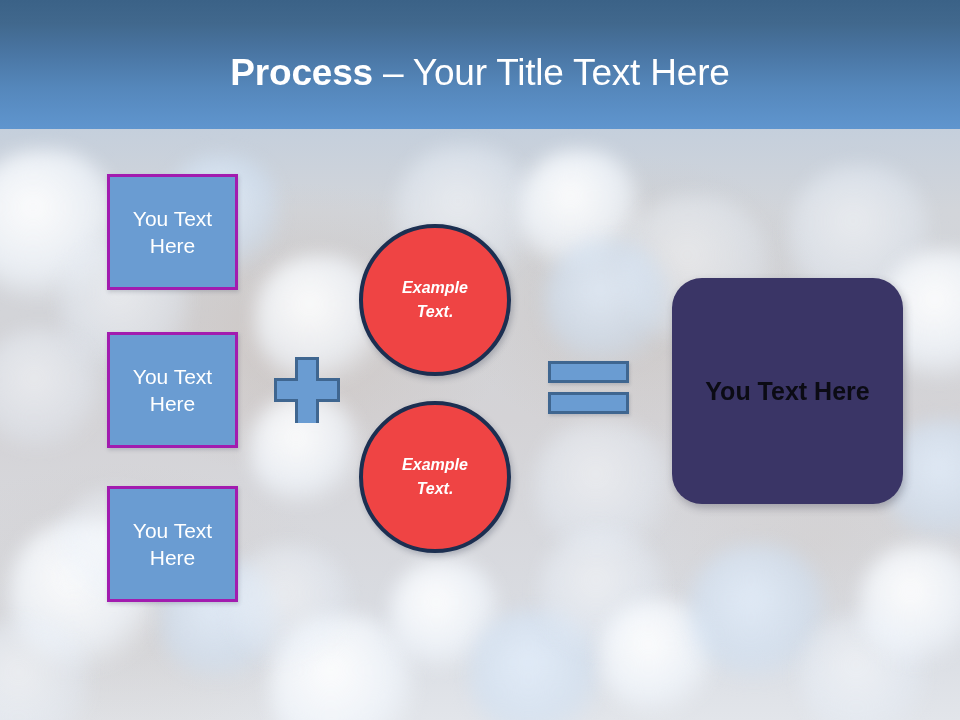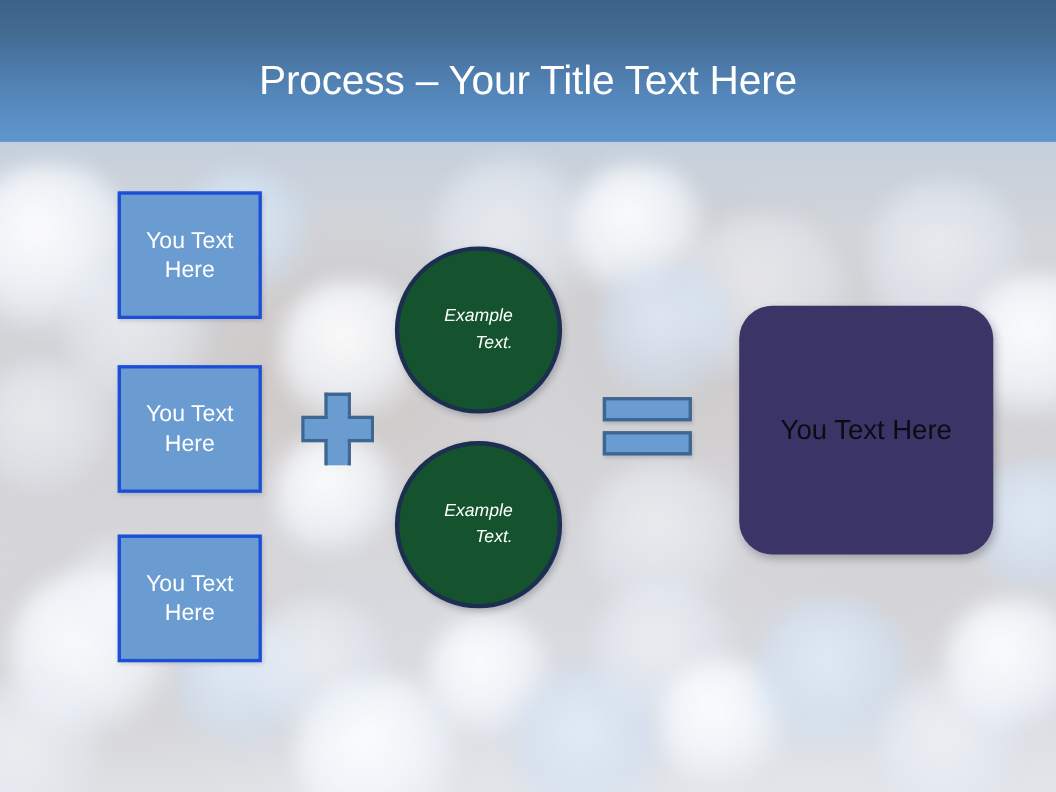--- a/index.html
+++ b/index.html
@@ -74,52 +74,52 @@
     left: 0;
     top: 50px;
     width: 960px;
     text-align: center;
     color: #ffffff;
     font-size: 37px;
     line-height: 46px;
     letter-spacing: -0.2px;
     white-space: nowrap;
   }
-  #title .strong { font-weight: normal; }
+  #title .strong { font-weight: bold; }
   #title .light  { font-weight: normal; text-align: right; }
 
   
   .lt-box {
     position: absolute;
     box-sizing: border-box;
     background: #6a9cd2;
-    border: 3px solid #1d4ed8;
+    border: 3px solid #a21caf;
     color: #ffffff;
     font-size: 21px;
     line-height: 27px;
     text-align: center;
     display: flex;
     align-items: center;
     justify-content: center;
     box-shadow: 1px 2px 4px rgba(60,70,90,0.22);
   }
   .lt-box .lbl { display: block; }
 
   .circle {
     position: absolute;
     box-sizing: border-box;
     border-radius: 50%;
-    background: #14532d;
+    background: #ef4444;
     border: 4px solid #1c2f51;
     color: #ffffff;
     font-size: 16px;
     line-height: 24px;
-    font-weight: normal;
+    font-weight: bold;
     font-style: italic;
-    text-align: right;
+    text-align: center;
     display: flex;
     align-items: center;
     justify-content: center;
     box-shadow: 2px 3px 6px rgba(45,55,75,0.28);
   }
 
   .plus-wrap {
     position: absolute;
     left: 274px;
     top: 357px;
@@ -240,17 +240,17 @@
   <div class="circle" style="left:359px; top:401px; width:152px; height:152px;">
     <span>
       <span>Example</span><br>
       <span>Text.</span>
     </span>
   </div>
 
   <div class="eqbar" style="left:548px; top:361px; width:81px; height:22px;"></div>
   <div class="eqbar" style="left:548px; top:392px; width:81px; height:22px;"></div>
 
-  <div class="dark-box" style="left:672px; top:278px; width:231px; height:226px;">
+  <div class="dark-box" style="left:672px; top:278px; width:231px; height:226px;font-weight:bold;">
     <span>You Text Here</span>
   </div>
 
 </div>
 
 </body></html>

